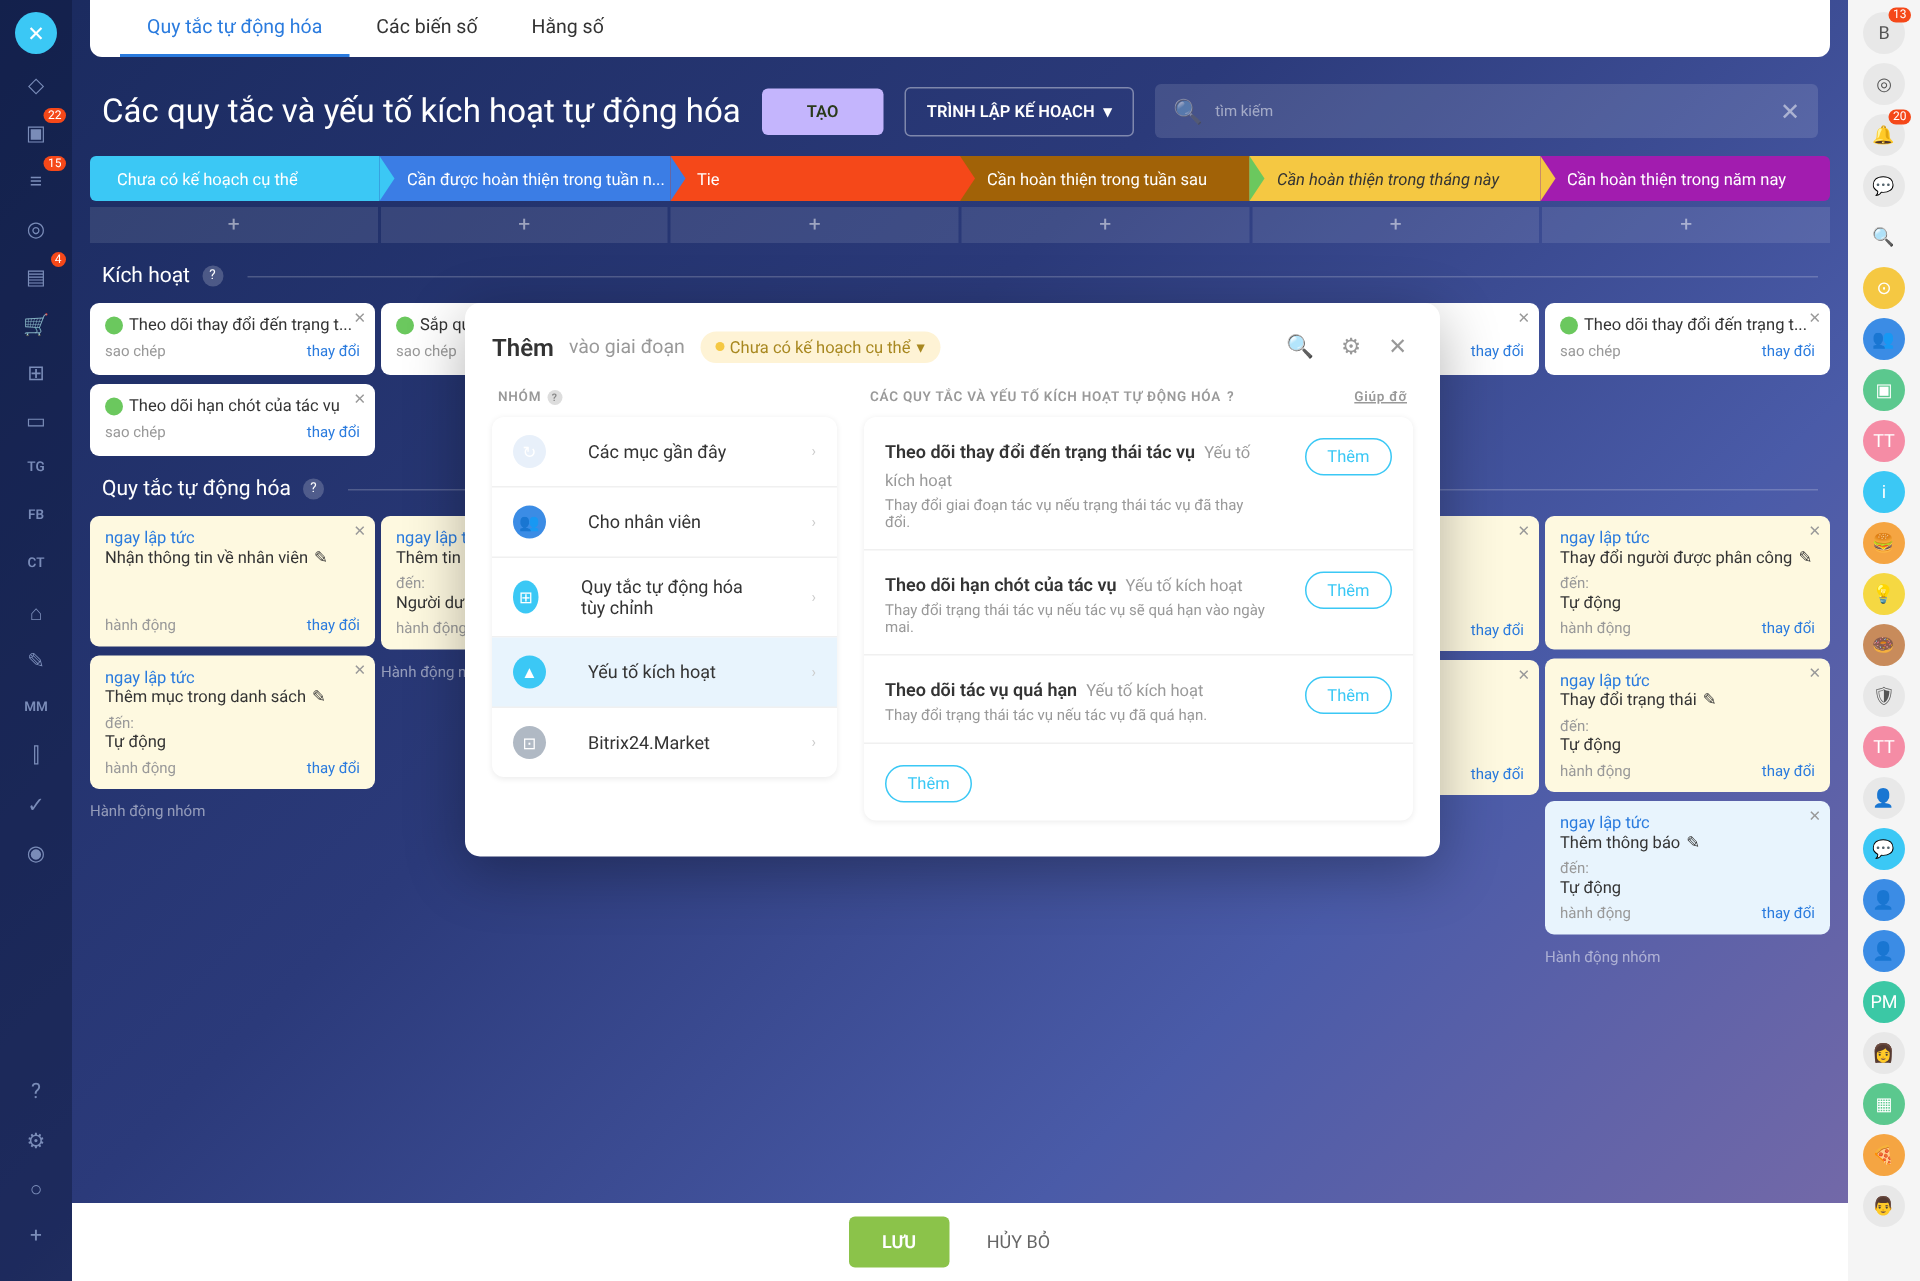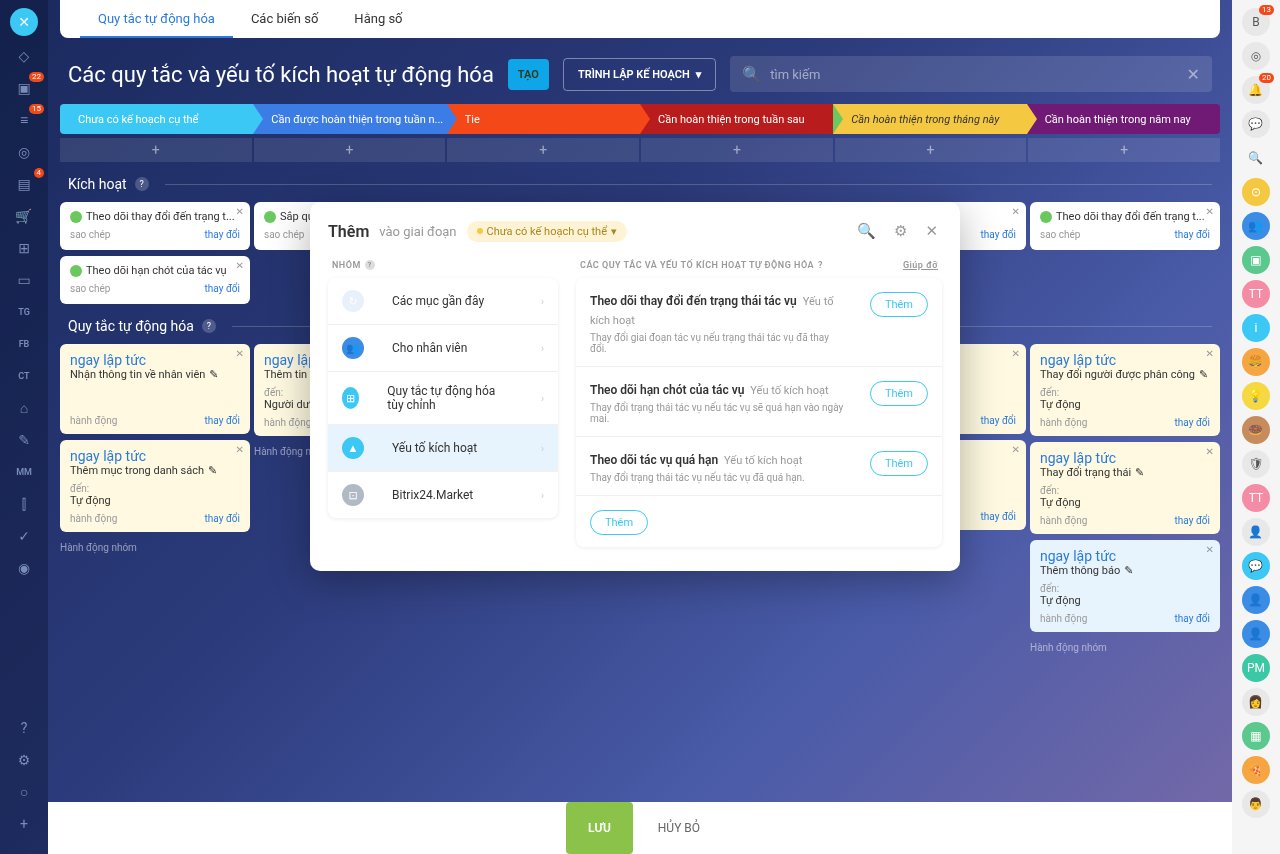--- a/index.html
+++ b/index.html
@@ -11,52 +11,52 @@
 .left-rail .rail-item.txt { font-size: 9px; font-weight: 600; }
 .right-rail { position: absolute; right: 0; top: 0; width: 48px; height: 100%; background: #f5f5f5; display: flex; flex-direction: column; align-items: center; padding-top: 8px; gap: 6px; overflow: hidden; }
 .right-rail .rr-item { width: 28px; height: 28px; border-radius: 50%; display: flex; align-items: center; justify-content: center; font-size: 12px; cursor: pointer; position: relative; background: #e0e0e0; color: #666; }
 .right-rail .rr-item .badge { position: absolute; top: -3px; right: -4px; background: #f54819; color: #fff; font-size: 8px; padding: 0 3px; border-radius: 6px; line-height: 10px; }
 .main { position: absolute; left: 48px; right: 48px; top: 0; bottom: 0; display: flex; flex-direction: column; }
 .tabs-bar { background: #fff; border-radius: 0 0 8px 8px; margin: 0 12px; display: flex; padding: 0 20px; height: 38px; }
 .tab { padding: 0 18px; font-size: 13px; color: #333; display: flex; align-items: center; cursor: pointer; border-bottom: 2px solid transparent; }
 .tab.active { color: #2a7bde; border-bottom-color: #2a7bde; }
 .header-row { display: flex; align-items: center; padding: 18px 20px 12px; gap: 14px; }
 .page-title { color: #fff; font-size: 22px; font-weight: 400; flex: 0 0 auto; }
-.btn-create { background: #0ea5e9; color: #2a3a1a; border: none; padding: 9px 10px; border-radius: 4px; font-size: 11px; font-weight: 600; cursor: pointer; }
+.btn-create { background: #c4b5fd; color: #2a3a1a; border: none; padding: 9px 30px; border-radius: 4px; font-size: 11px; font-weight: 600; cursor: pointer; }
 .btn-planner { background: transparent; border: 1px solid rgba(255,255,255,0.4); color: #fff; padding: 9px 14px; border-radius: 4px; font-size: 11px; font-weight: 600; cursor: pointer; display: flex; align-items: center; gap: 6px; }
 .search-box { flex: 1; background: rgba(255,255,255,0.12); border-radius: 4px; display: flex; align-items: center; padding: 0 12px; height: 36px; }
-.search-box input { flex: 1; background: transparent; border: none; color: #fff; font-size: 13px; outline: none; }
+.search-box input { flex: 1; background: transparent; border: none; color: #fff; font-size: 10px; outline: none; }
 .search-box input::placeholder { color: rgba(255,255,255,0.5); }
 .search-box .sicon { color: rgba(255,255,255,0.5); margin-right: 8px; }
 .search-box .clear { color: rgba(255,255,255,0.5); cursor: pointer; }
 .stages-row { display: flex; padding: 0 12px; gap: 0; }
 .stage { flex: 1; height: 30px; color: #fff; font-size: 11px; display: flex; align-items: center; padding-left: 18px; position: relative; cursor: pointer; }
 .stage::after { content: ''; position: absolute; right: -10px; top: 0; border-left: 10px solid; border-top: 15px solid transparent; border-bottom: 15px solid transparent; z-index: 1; }
 .stage.s1 { background: #3bc8f5; border-radius: 4px 0 0 4px; } .stage.s1::after { border-left-color: #3bc8f5; }
 .stage.s2 { background: #3b7de5; } .stage.s2::after { border-left-color: #3b7de5; }
 .stage.s3 { background: #f54819; } .stage.s3::after { border-left-color: #f54819; }
-.stage.s4 { background: #b91c1c; } .stage.s4::after { border-left-color: #6bc85e; }
+.stage.s4 { background: #a16207; } .stage.s4::after { border-left-color: #6bc85e; }
 .stage.s5 { background: #f5c842; color: #333; font-style: italic; } .stage.s5::after { border-left-color: #f5c842; }
-.stage.s6 { background: #701a75; border-radius: 0 4px 4px 0; } .stage.s6::after { display: none; }
+.stage.s6 { background: #a21caf; border-radius: 0 4px 4px 0; } .stage.s6::after { display: none; }
 .add-row { display: flex; padding: 4px 12px 0; gap: 2px; }
 .add-cell { flex: 1; background: rgba(255,255,255,0.1); height: 24px; color: rgba(255,255,255,0.5); display: flex; align-items: center; justify-content: center; cursor: pointer; font-size: 14px; }
 .section-title { color: #fff; font-size: 14px; padding: 14px 20px 10px; display: flex; align-items: center; gap: 8px; }
 .section-title .help { width: 14px; height: 14px; border-radius: 50%; background: rgba(255,255,255,0.2); font-size: 9px; display: flex; align-items: center; justify-content: center; }
 .section-title::after { content: ''; flex: 1; height: 1px; background: rgba(255,255,255,0.2); margin-left: 8px; }
 .cards-area { padding: 0 12px; display: flex; gap: 4px; }
 .col { flex: 1; display: flex; flex-direction: column; gap: 6px; }
 .card { background: #fff; border-radius: 6px; padding: 8px 10px; position: relative; font-size: 11px; min-height: 48px; }
 .card.yellow { background: #fef9e0; }
 .card.blue { background: #e8f4fd; }
 .card .ctitle { color: #333; font-size: 11px; display: flex; align-items: center; gap: 4px; }
 .card .ctitle .ci { width: 12px; height: 12px; border-radius: 50%; background: #6bc85e; display: inline-block; }
 .card .close-x { position: absolute; top: 4px; right: 6px; color: #999; cursor: pointer; font-size: 10px; }
 .card .cfoot { display: flex; justify-content: space-between; margin-top: 6px; color: #999; font-size: 10px; }
 .card .cfoot .act { color: #2a7bde; cursor: pointer; }
-.card .link { color: #2a7bde; font-size: 14px; }
+.card .link { color: #2a7bde; font-size: 11px; }
 .card .lbl { color: #999; font-size: 10px; margin-top: 6px; }
 .card .val { color: #333; font-size: 11px; }
 .group-action { color: rgba(255,255,255,0.5); font-size: 10px; padding: 4px 0; }
 .modal-overlay { position: absolute; left: 310px; top: 202px; width: 650px; background: #fff; border-radius: 10px; box-shadow: 0 10px 40px rgba(0,0,0,0.3); padding: 16px 18px 24px; z-index: 50; }
 .modal-head { display: flex; align-items: center; gap: 10px; margin-bottom: 16px; }
 .modal-head .mtitle { font-size: 16px; font-weight: 600; color: #333; }
 .modal-head .msub { font-size: 13px; color: #999; }
 .modal-head .stage-pill { background: #fef3d5; color: #a88820; font-size: 11px; padding: 4px 10px; border-radius: 12px; display: flex; align-items: center; gap: 4px; }
 .modal-head .stage-pill::before { content: ''; width: 6px; height: 6px; background: #f5c842; border-radius: 50%; }
 .modal-head .spacer { flex: 1; }
@@ -75,21 +75,21 @@
 .modal-right .grp-label { font-size: 9px; color: #999; font-weight: 600; letter-spacing: 0.5px; padding: 0 4px 8px; display: flex; align-items: center; gap: 4px; }
 .modal-right .grp-label .help-link { margin-left: auto; font-size: 9px; color: #999; text-decoration: underline; cursor: pointer; }
 .trigger-list { background: #fff; border-radius: 8px; box-shadow: 0 1px 4px rgba(0,0,0,0.08); }
 .trigger-item { padding: 12px 14px; border-bottom: 1px solid #f0f0f0; display: flex; gap: 22px; }
 .trigger-item:last-child { border-bottom: none; }
 .trigger-item .tcontent { flex: 1; }
 .trigger-item .ttitle { font-size: 12px; font-weight: 600; color: #333; display: inline; }
 .trigger-item .ttag { font-size: 11px; color: #999; display: inline; margin-left: 6px; }
 .trigger-item .tdesc { font-size: 10px; color: #999; margin-top: 4px; }
 .trigger-item .tbtn { border: 1px solid #3bc8f5; color: #3bc8f5; background: #fff; padding: 5px 14px; border-radius: 14px; font-size: 11px; cursor: pointer; align-self: flex-start; margin-top: 2px; }
-.footer-bar { position: absolute; left: 48px; right: 48px; bottom: 0; height: 52px; background: #fff; display: flex; justify-content: center; gap: 11px; }
+.footer-bar { position: absolute; left: 48px; right: 48px; bottom: 0; height: 52px; background: #fff; display: flex; align-items: center; justify-content: center; gap: 11px; }
 .btn-save { background: #8bc34a; color: #fff; border: none; padding: 10px 22px; border-radius: 4px; font-size: 12px; font-weight: 600; cursor: pointer; }
 .btn-cancel { background: transparent; color: #666; border: none; padding: 10px 14px; font-size: 12px; cursor: pointer; }
 </style>
 </head>
 <body>
 
 <div class="left-rail">
   <div class="close-btn">✕</div>
   <div class="rail-item">◇</div>
   <div class="rail-item">▣<span class="badge">22</span></div>

